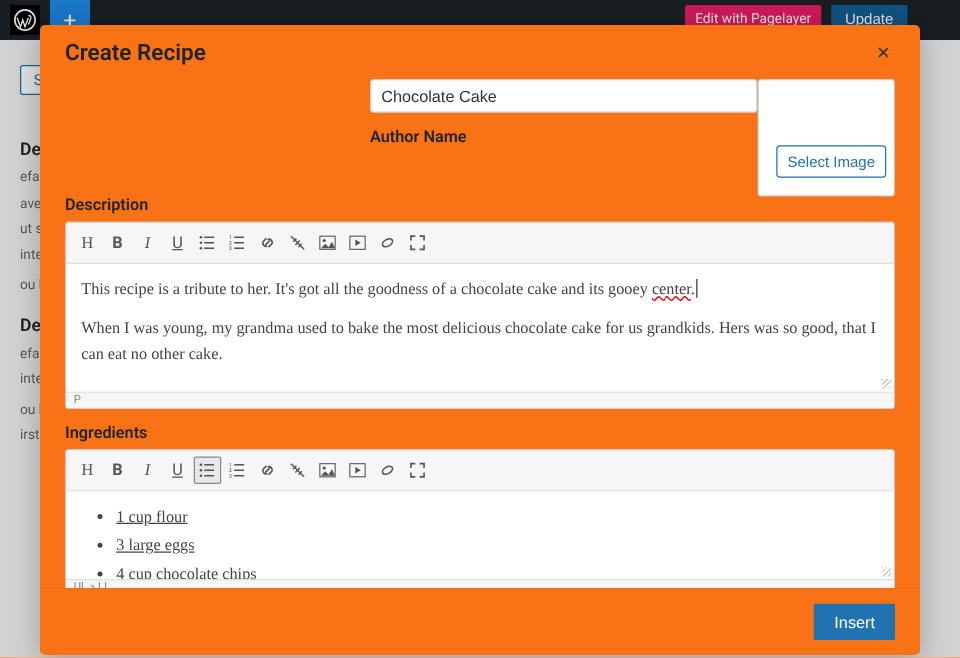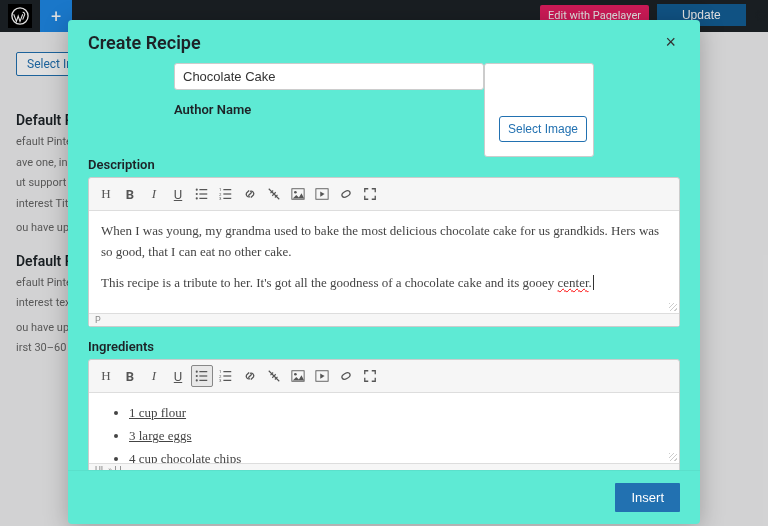--- a/index.html
+++ b/index.html
@@ -2,48 +2,48 @@
 <html><head>
 <meta charset="utf-8">
 <style>
 * { box-sizing: border-box; margin: 0; padding: 0; }
 body { font-family: -apple-system, BlinkMacSystemFont, "Segoe UI", Roboto, sans-serif; background: #f0f0f1; overflow: hidden; width: 768px; height: 526px; position: relative; }
 
 
 .admin-bar { height: 32px; background: #1d2327; display: flex; align-items: center; padding: 0 8px; }
 .admin-bar .wp-logo { width: 24px; height: 24px; background: #000; color: #fff; display: flex; align-items: center; justify-content: center; font-size: 16px; }
 .admin-bar .add-btn { background: #1e88e5; color: #fff; width: 32px; height: 32px; display: flex; align-items: center; justify-content: center; font-size: 18px; margin-left: 8px; }
-.admin-bar-right { position: absolute; right: 0; top: 4px; display: flex; gap: 8px; align-items: center; }
+.admin-bar-right { position: absolute; right: 20px; top: 4px; display: flex; gap: 8px; }
 .admin-bar-right .pagelayer { background: #e91e63; color: #fff; font-size: 11px; padding: 4px 8px; border-radius: 2px; }
-.admin-bar-right .update-btn { background: #135e96; color: #fff; font-size: 12px; padding: 4px 25px; border: none; }
+.admin-bar-right .update-btn { background: #135e96; color: #fff; font-size: 12px; padding: 4px 11px; border: none; }
 .admin-bar-right .gear { color: #1d2327; font-size: 16px; }
 
 
 .bg-page { padding: 20px 16px; color: #555; font-size: 12px; }
 .bg-page .select-img-btn { border: 1px solid #2271b1; color: #2271b1; background: #fff; padding: 4px 10px; font-size: 12px; border-radius: 2px; margin-bottom: 20px; display: inline-block; }
 .bg-page h3 { font-size: 14px; color: #1d2327; margin: 16px 0 6px; font-weight: 600; }
 .bg-page p { font-size: 11px; line-height: 1.5; color: #666; margin-bottom: 4px; }
 
 
 .modal-overlay { position: absolute; inset: 0; background: rgba(0,0,0,0.12); display: flex; align-items: flex-start; justify-content: center; padding-top: 20px; }
-.modal { background: #5eead4; width: 632px; max-height: 504px; border-radius: 4px; box-shadow: 0 4px 24px rgba(0,0,0,0.25); display: flex; flex-direction: column; position: relative; }
+.modal { background: #f97316; width: 704px; max-height: 504px; border-radius: 4px; box-shadow: 0 4px 24px rgba(0,0,0,0.25); display: flex; flex-direction: column; position: relative; }
 .modal-header { padding: 12px 20px 10px; display: flex; justify-content: space-between; align-items: center; }
 .modal-title { font-size: 18px; font-weight: 600; color: #1d2327; }
 .close-x { font-size: 18px; color: #333; cursor: pointer; background: none; border: none; padding: 0 4px; }
 
 .modal-body { padding: 0 20px 8px; overflow-y: auto; flex: 1; position: relative; }
 .modal-body::-webkit-scrollbar { width: 10px; }
 .modal-body::-webkit-scrollbar-thumb { background: #bbb; border-radius: 5px; }
 .modal-body::-webkit-scrollbar-track { background: transparent; }
 
 .form-row { margin-bottom: 12px; }
 .form-label { font-size: 13px; font-weight: 600; color: #1d2327; margin-bottom: 5px; display: block; }
 .text-input { width: 310px; padding: 5px 8px; border: 1px solid #ccc; border-radius: 3px; font-size: 13px; color: #333; background: #fff; }
 
-.top-row { display: flex; justify-content: center; align-items: flex-start; }
+.top-row { display: flex; justify-content: flex-end; align-items: flex-start; }
 .image-box { border: 1px solid #ccc; border-radius: 3px; padding: 52px 14px 14px; width: 110px; background: #fff; text-align: center; }
 .select-image-btn { border: 1px solid #2271b1; color: #2271b1; background: #fff; padding: 5px 8px; font-size: 12px; border-radius: 3px; cursor: pointer; white-space: nowrap; }
 
 .editor-box { border: 1px solid #ccc; border-radius: 3px; background: #f6f6f6; margin-bottom: 4px; }
 .editor-toolbar { display: flex; gap: 2px; padding: 5px 6px; border-bottom: 1px solid #ddd; align-items: center; }
 .tool-btn { width: 22px; height: 22px; display: flex; align-items: center; justify-content: center; color: #555; font-size: 13px; cursor: pointer; border-radius: 2px; }
 .tool-btn.active { border: 1px solid #888; background: #e8e8e8; }
 .tool-btn svg { width: 14px; height: 14px; fill: currentColor; }
 .editor-content { background: #fff; padding: 10px 12px; font-family: Georgia, serif; font-size: 13px; color: #444; line-height: 1.6; min-height: 60px; position: relative; }
 .editor-content p { margin-bottom: 10px; }
@@ -175,22 +175,22 @@
                   <ellipse cx="8" cy="8" rx="5" ry="3" transform="rotate(-30 8 8)" stroke="#555" fill="none" stroke-width="1.5"></ellipse>
                 </svg>
               </span>
             <span class="tool-btn">
                 <svg viewBox="0 0 16 16">
                   <path d="M2 6V2h4M14 6V2h-4M2 10v4h4M14 10v4h-4" stroke="#555" stroke-width="1.5" fill="none"></path>
                 </svg>
               </span>
           </div>
           <div class="editor-content">
+            <p><span>This recipe is a tribute to her. It's got all the goodness of a chocolate cake and its gooey </span><span class="spell-err">center</span><span class="cursor-caret">.</span></p>
             <p>When I was young, my grandma used to bake the most delicious chocolate cake for us grandkids. Hers was so good, that I can eat no other cake.</p>
-            <p><span>This recipe is a tribute to her. It's got all the goodness of a chocolate cake and its gooey </span><span class="spell-err">center</span><span class="cursor-caret">.</span></p>
             <span class="resize-handle"></span>
           </div>
           <div class="editor-status">P</div>
         </div>
       </div>
 
       <div class="form-row">
         <label class="form-label">Ingredients</label>
         <div class="editor-box">
           <div class="editor-toolbar">

